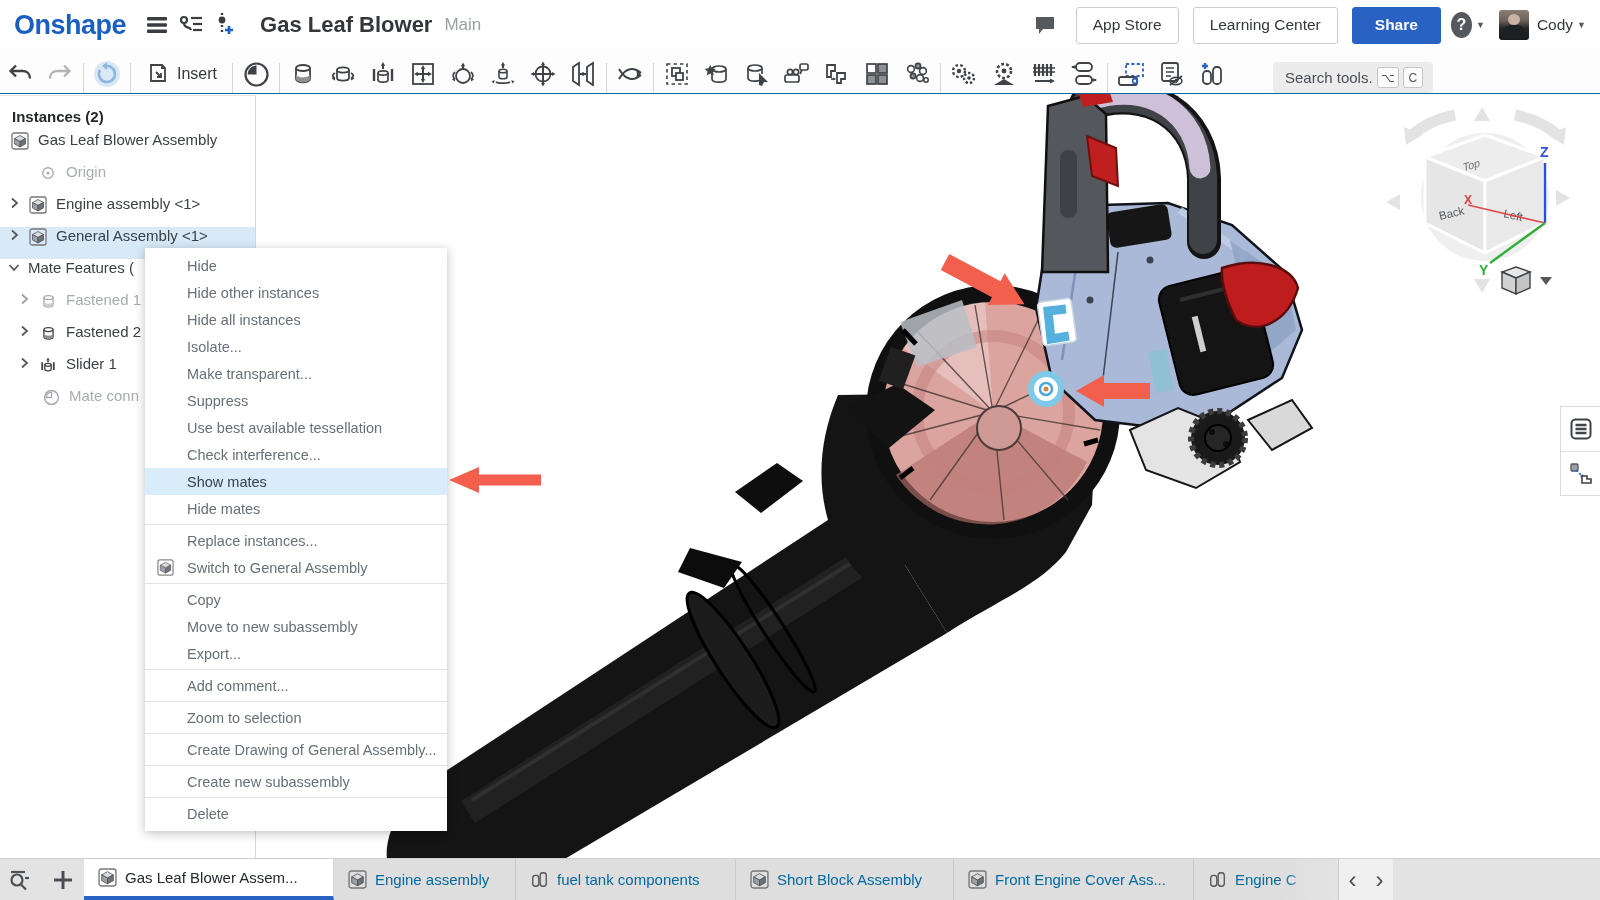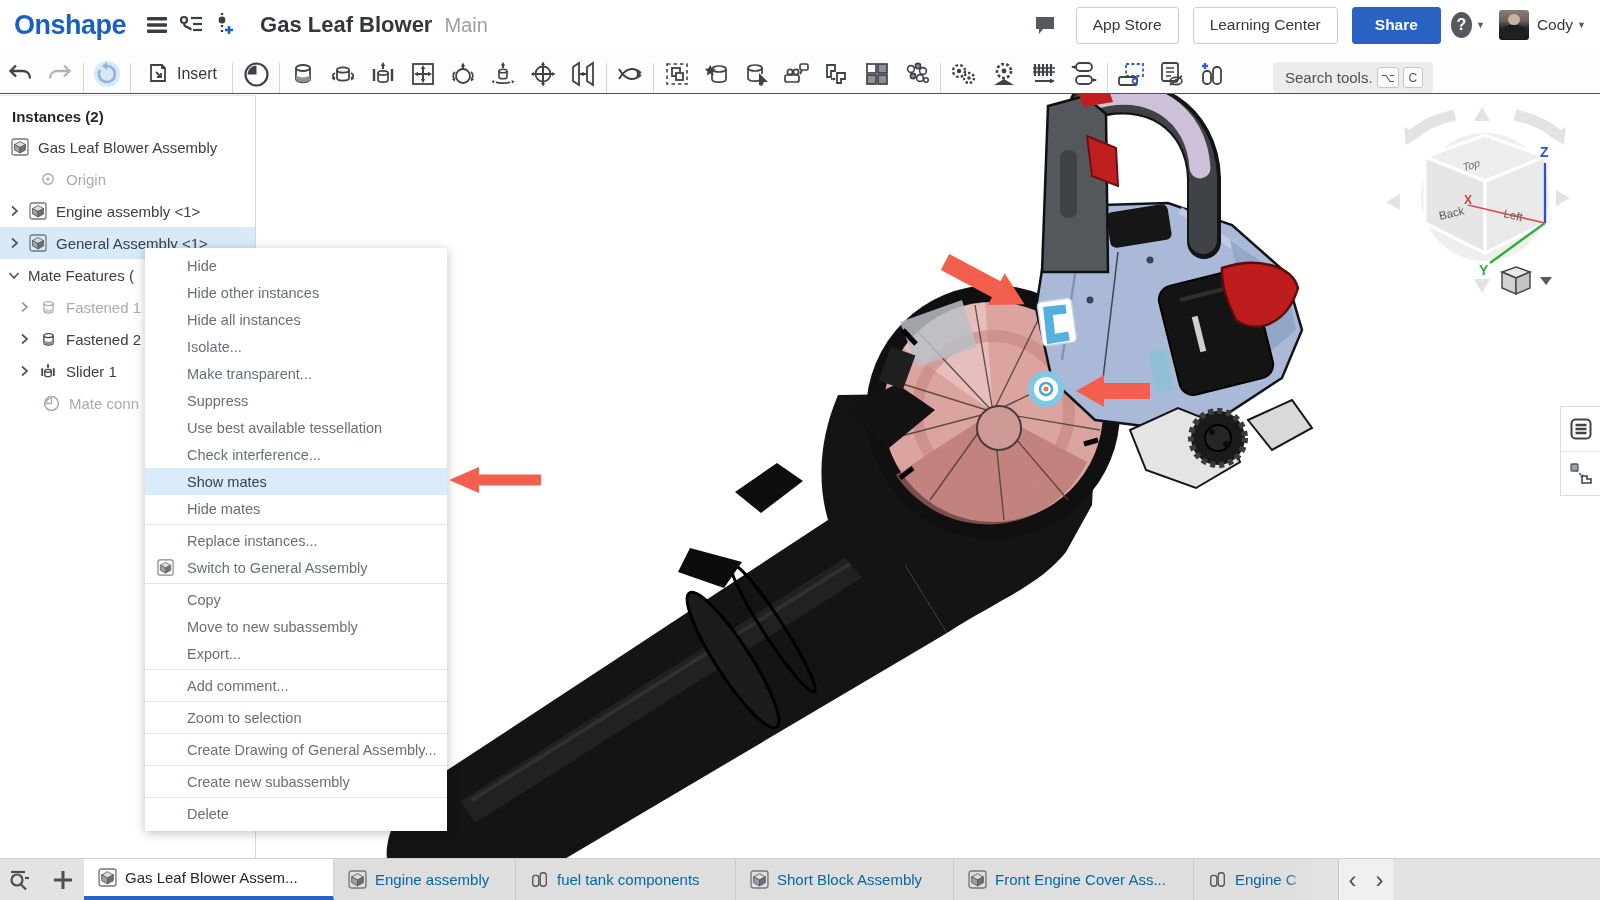--- a/index.html
+++ b/index.html
@@ -7,21 +7,21 @@
     font-family:"Liberation Sans", sans-serif; }
   #app { position:relative; width:1600px; height:900px; background:#fff; }
   .abs { position:absolute; }
 
   
   #header { position:absolute; left:0; top:0; width:1600px; height:50px; background:#fff; z-index:30;
     display:flex; align-items:center; }
   .logo { font-size:27px; font-weight:bold; color:#1b60c0; letter-spacing:-0.5px; margin-left:14px; }
   .hicon { display:flex; align-items:center; justify-content:center; width:34px; height:34px; cursor:pointer; }
   .doc-title { font-size:22px; font-weight:bold; color:#33373b; margin-left:18px; }
-  .doc-ws { font-size:20px; color:#9aa0a6; margin-left:12px; }
+  .doc-ws { font-size:17px; color:#9aa0a6; margin-left:12px; }
   .hspacer { flex:1; }
   .hbtn { height:37px; border:1px solid #c9cdd1; background:#fff; border-radius:3px;
     font-size:15.5px; color:#34383c; padding:0 16px; margin-left:14px; display:flex; align-items:center; cursor:pointer; }
   .hbtn.primary { background:#2a62c4; border-color:#2a62c4; color:#fff; font-weight:bold; padding:0 22px; }
   .help-circle { width:26px; height:26px; border-radius:50%; background:#55595e; color:#fff; font-weight:bold;
     font-size:16px; display:flex; align-items:center; justify-content:center; }
   .caret { font-size:9px; color:#55595e; margin-left:4px; }
   .avatar { width:30px; height:30px; border-radius:3px; margin-left:14px;
     background:linear-gradient(180deg,#8a7d72 0%,#6d635c 35%,#23262a 60%,#17191c 100%); position:relative; overflow:hidden; }
   .avatar::before { content:""; position:absolute; left:9px; top:4px; width:12px; height:11px; border-radius:50%; background:#c7b3a2; }
@@ -40,21 +40,21 @@
   .search-tools input { border:none; background:transparent; outline:none; width:88px; font-size:15px; color:#4a4f55;
     font-family:"Liberation Sans",sans-serif; }
   .search-tools input::placeholder { color:#4a4f55; opacity:1; }
   .keycap { min-width:20px; height:21px; background:#fbfbfb; border:1px solid #c3c6c9; border-radius:3px;
     font-size:12px; color:#55595e; display:flex; align-items:center; justify-content:center; margin-left:4px; padding:0 3px; }
 
   
   #left-panel { position:absolute; left:0; top:95px; width:256px; height:763px; background:#fff;
     border-right:1px solid #d8d8d8; border-top:1px solid #e6e6e6; z-index:10; }
   .panel-title { font-size:15px; font-weight:bold; color:#24282c; padding:12px 0 6px 12px; }
-  .trow { position:relative; height:32px; display:flex; align-items:center; font-size:15px; color:#3b4045; cursor:pointer; }
+  .trow { position:relative; height:32px; display:flex; font-size:15px; color:#3b4045; cursor:pointer; }
   .trow.sel { background:#d8eaf8; }
   .trow.muted { color:#a7abb0; }
   .trow .chev { width:16px; height:16px; flex:none; display:flex; align-items:center; justify-content:center; }
   .trow .ticon { width:20px; height:20px; flex:none; margin-right:8px; display:flex; align-items:center; justify-content:center; }
   .tlabel { white-space:nowrap; overflow:hidden; }
 
   
   #context-menu { position:absolute; left:145px; top:248px; width:302px; background:#fff; z-index:40;
     box-shadow:0 2px 10px rgba(0,0,0,.25); padding:4px 0; }
   .mi { height:27px; display:flex; align-items:center; padding-left:42px; font-size:14.5px; color:#676f77; cursor:pointer;

